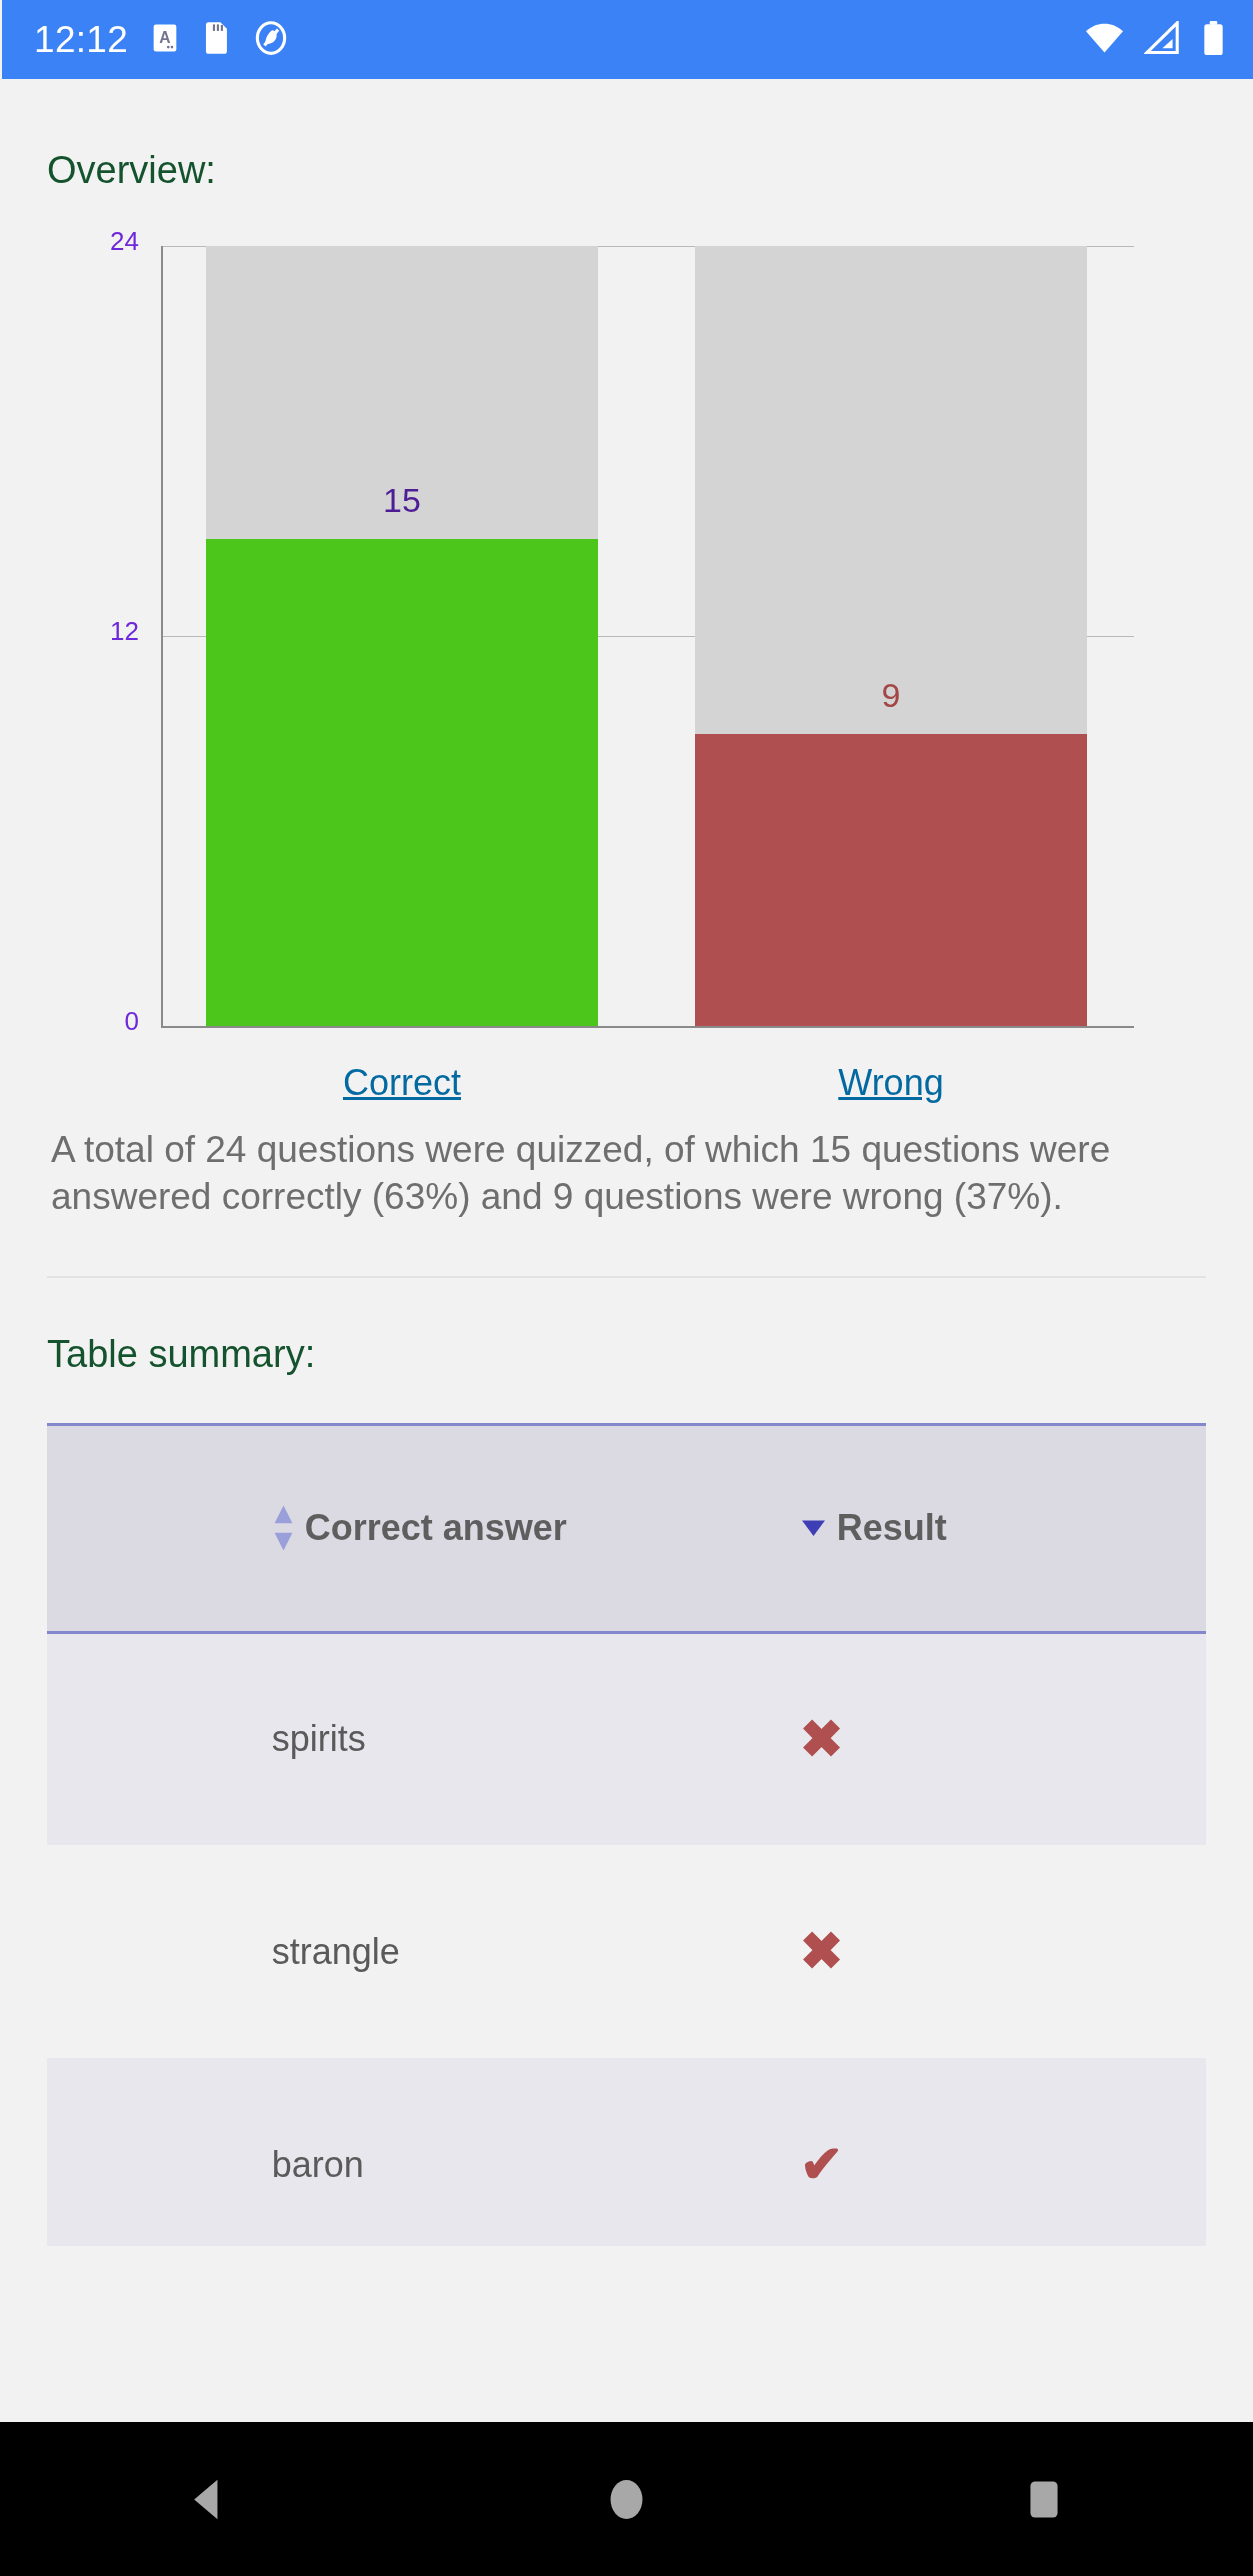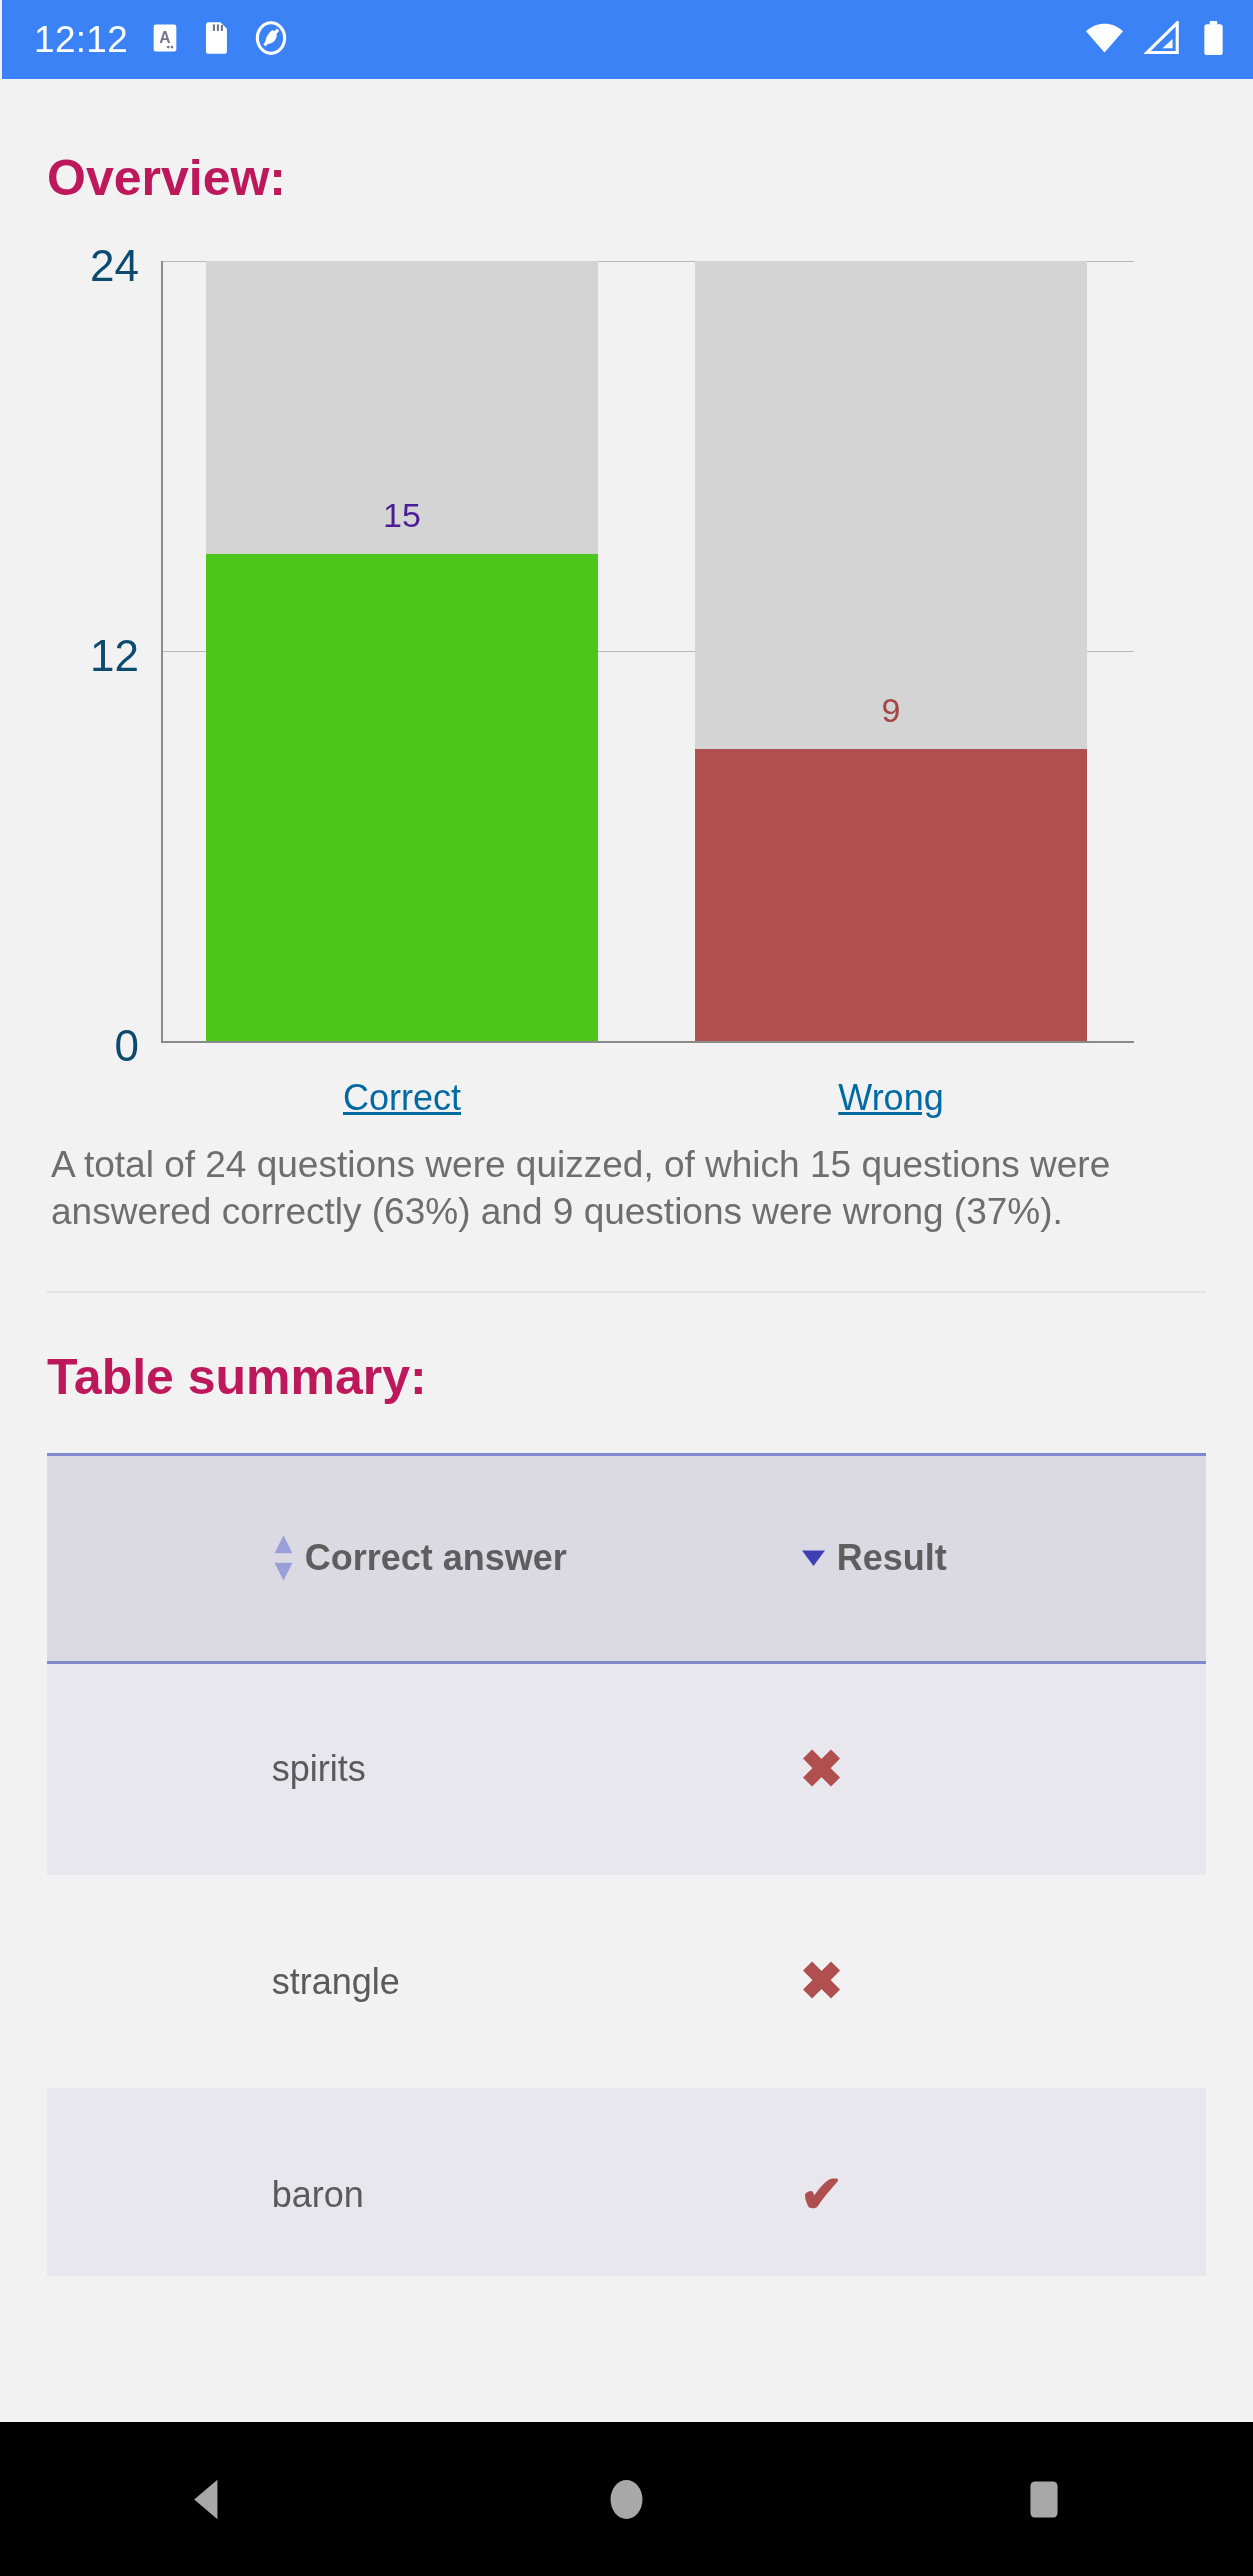--- a/index.html
+++ b/index.html
@@ -51,24 +51,24 @@
   .content {
     position: absolute;
     top: 79px; left: 0;
     width: 1253px;
     height: 2343px;
     background: #f2f2f2;
     overflow: hidden;
   }
 
   .section-heading {
-    font-size: 50px;
-    color: #be185d;
+    font-size: 38px;
+    color: #14532d;
     margin: 0;
-    font-weight: bold;
+    font-weight: normal;
     font-family: "Liberation Sans", sans-serif;
   }
   #overview-heading { padding: 70px 0 0 47px; }
   #table-heading { padding: 0 0 0 47px; }
 
   
   .chart-wrap {
     position: relative;
     width: 1253px;
     height: 894px;
@@ -87,22 +87,22 @@
     height: 0.9px;
     background: #b9b9b9;
   }
   .grid-top  { left: 161px; top: 18px;  width: 973px; }
   .grid-mid  { left: 161px; top: 408px; width: 973px; }
   .grid-base { left: 161px; top: 798px; width: 973px; background:#8a8a8a; height:1.8px; }
 
   .ytick {
     position: absolute;
     right: 1114px;
-    font-size: 44px;
-    color: #0c4a6e;
+    font-size: 26px;
+    color: #6d28d9;
     text-align: right;
     width: 107px;
     font-family: "Liberation Sans", sans-serif;
   }
   .ytick-24 { top: -1.8px;  }
   .ytick-12 { top: 388px; }
   .ytick-0  { top: 778px; }
 
   .bar-group { position: absolute; bottom: 0; }
   .bar-bg {

